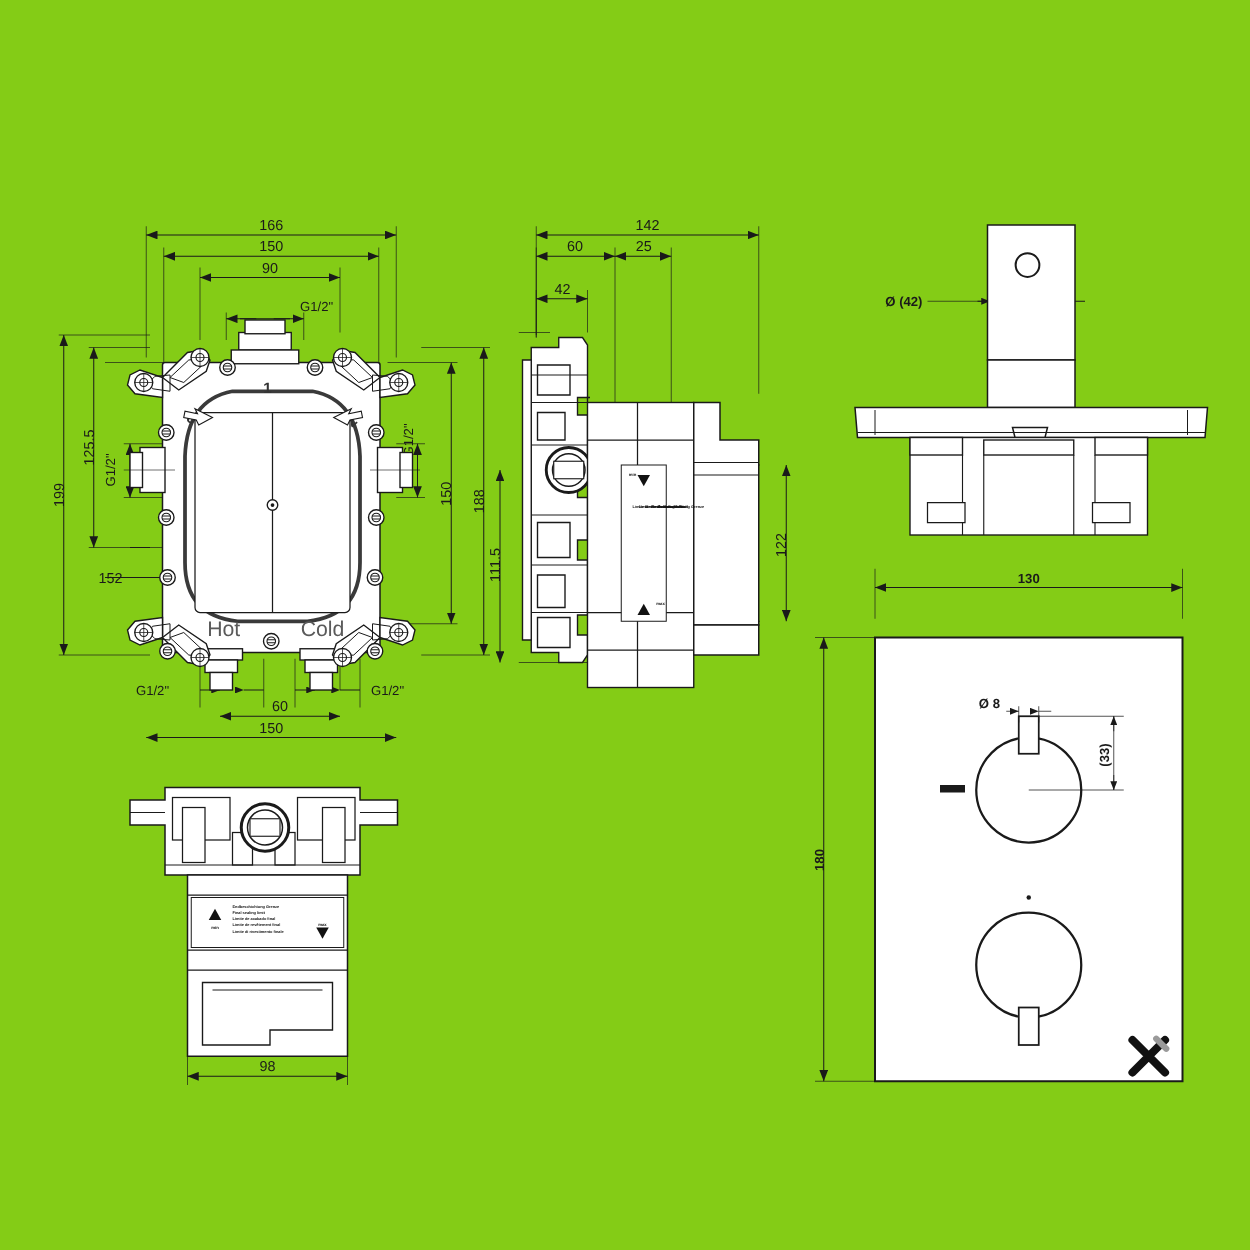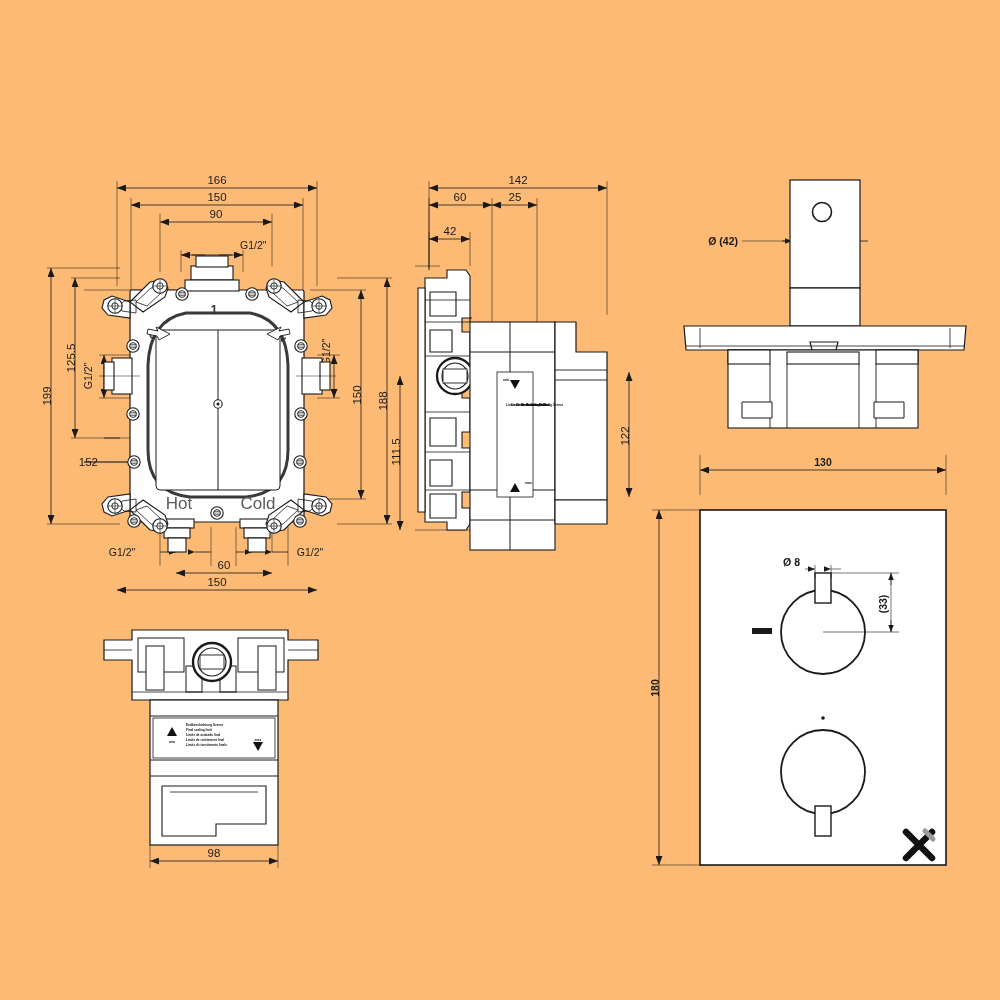--- a/index.html
+++ b/index.html
@@ -2,21 +2,21 @@
 <html><head>
 <meta charset="utf-8">
 <title>Technical Drawing</title>
 <style>
   html,body{margin:0;padding:0;background:#ffffff;}
   body{
     width:1000px;height:1000px;overflow:hidden;
     font-family:"Liberation Sans","DejaVu Sans",sans-serif;
     color:#1a1a1a;
   }
-  #sheet{position:relative;width:1000px;height:1000px;background:#fdba74;}
+  #sheet{position:relative;width:1000px;height:1000px;background:#84cc16;}
   svg{display:block;}
   .dimtext{
     font-family:"Liberation Sans","DejaVu Sans",sans-serif;
     font-size:11.5px;fill:#1a1a1a;
   }
   .dimtext-sm{
     font-family:"Liberation Sans","DejaVu Sans",sans-serif;
     font-size:10.5px;fill:#1a1a1a;
   }
   .tiny{

